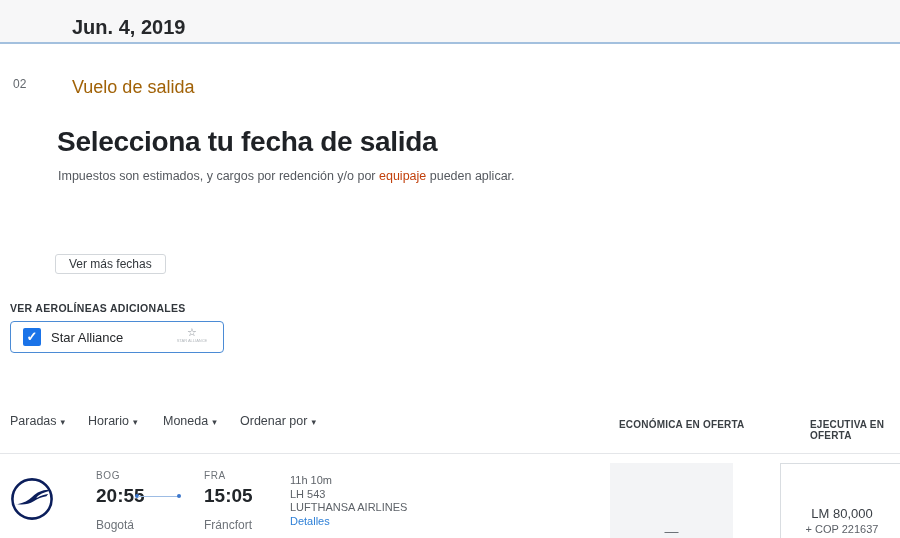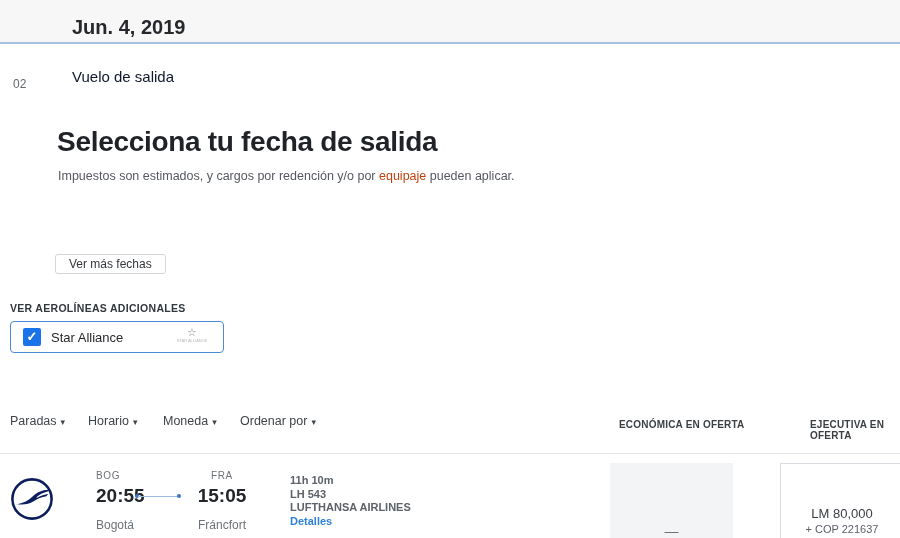--- a/index.html
+++ b/index.html
@@ -22,22 +22,22 @@
   .topbar .date {
     position: absolute; left: 72px; top: 16px;
     font-size: 20px; font-weight: bold; color: #26282b;
   }
   
   .section-number {
     position: absolute; left: 13px; top: 77px;
     font-size: 12px; color: #62676d;
   }
   .section-title {
-    position: absolute; left: 72px; top: 68px;
-    font-size: 15px; color: #0f172a;
+    position: absolute; left: 72px; top: 77px;
+    font-size: 18px; color: #a16207;
   }
   
   .page-title {
     position: absolute; left: 57px; top: 126px;
     font-size: 28px; font-weight: bold; color: #1f2226;
     letter-spacing: -0.3px;
   }
   .disclaimer {
     position: absolute; left: 58px; top: 169px;
     font-size: 12.5px; color: #55595f;
@@ -105,36 +105,36 @@
   .col-economy  { left: 619px; }
   .col-business { left: 810px; }
   
   .flight-row-divider {
     position: absolute; left: 0; top: 453px; width: 900px; height: 0;
     border-top: 1px solid #e4e6e9;
   }
   .airline-logo { position: absolute; left: 10px; top: 477px; width: 44px; height: 44px; }
   .city-col { position: absolute; top: 470px; width: 90px; }
   .dep-col { left: 96px; }
-  .arr-col { left: 177px; text-align: center; }
+  .arr-col { left: 204px; }
   .city-col .code { font-size: 10px; color: #6d7278; letter-spacing: 0.6px; }
   .city-col .time { font-size: 19px; font-weight: bold; color: #22262a; margin-top: 4px; }
   .city-col .city { font-size: 12px; color: #6d7278; margin-top: 11px; }
   .route-line { position: absolute; left: 135px; top: 492px; width: 46px; height: 8px; }
   .route-line .line {
     position: absolute; left: 3px; right: 3px; top: 3.5px; height: 1px;
     background: #9dbce4;
   }
   .route-line .dot {
     position: absolute; top: 2px; width: 4px; height: 4px;
     border-radius: 50%; background: #3c77cc;
   }
   .route-line .dot.left { left: 0; }
   .route-line .dot.right { right: 0; }
-  .flight-info { position: absolute; left: 290px; top: 474px; font-size: 11px; color: #5d6268; line-height: 13.5px; font-weight: bold; }
+  .flight-info { position: absolute; left: 290px; top: 474px; font-size: 11px; color: #5d6268; line-height: 13.5px; }
   .flight-info .details { color: #2f80d7; cursor: pointer; }
   .fare-cell-economy {
     position: absolute; left: 610px; top: 463px; width: 123px; height: 85px;
     background: #f3f4f6;
   }
   .fare-cell-economy .dash {
     position: absolute; left: 50%; top: 60px; transform: translateX(-50%);
     font-size: 14px; color: #6d7278;
   }
   .fare-cell-business {

